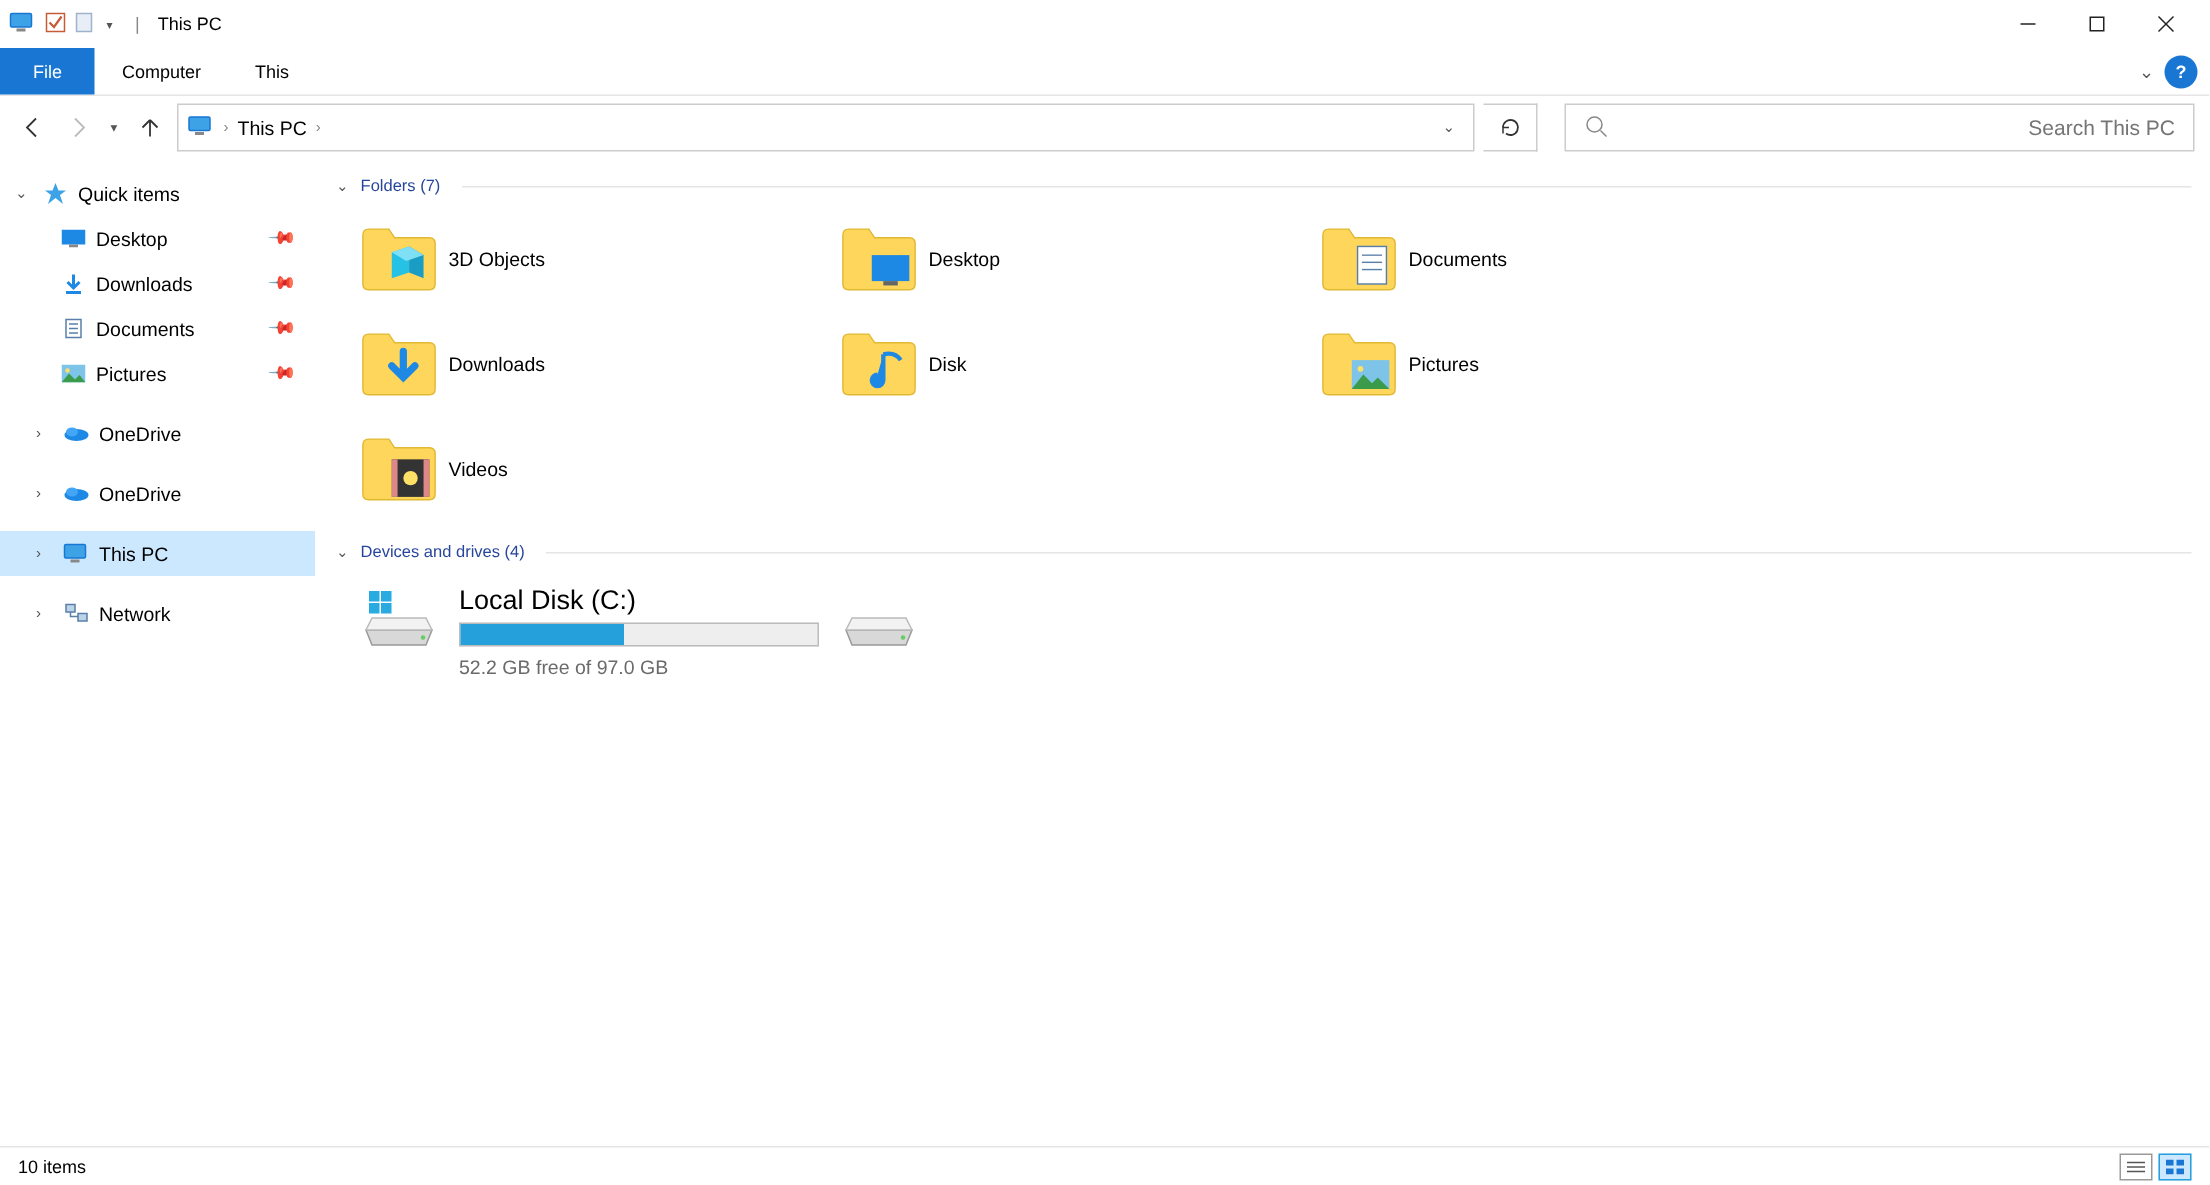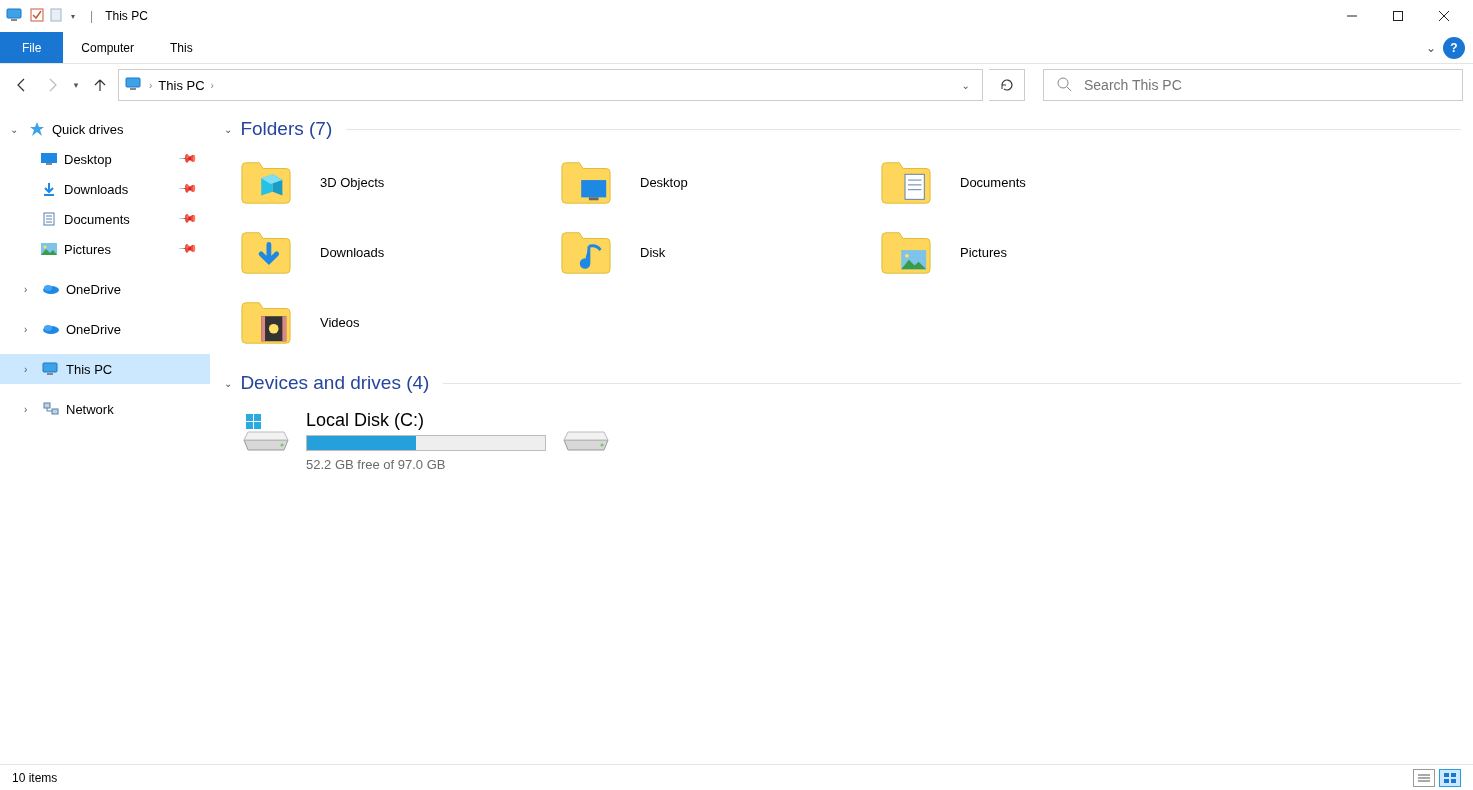--- a/index.html
+++ b/index.html
@@ -27,42 +27,42 @@
 .navbar { height: 42px; display: flex; align-items: center; padding: 0 10px; gap: 6px; }
 .navbtn { width: 24px; height: 24px; display: flex; align-items: center; justify-content: center; color: #333; }
 .navbtn.disabled { color: #bbb; }
 .addr { flex: 1; height: 32px; border: 1px solid #ccc; display: flex; align-items: center; padding: 0 6px; gap: 6px; }
 .addr .crumb { font-size: 13px; }
 .addr .sep { color: #888; font-size: 10px; }
 .addr .spacer { flex: 1; }
 .addr .drop { color: #555; font-size: 10px; padding: 0 6px; }
 .refresh { width: 36px; height: 32px; border: 1px solid #ccc; border-left: none; display: flex; align-items: center; justify-content: center; margin-right: 12px; }
 .search { width: 420px; height: 32px; border: 1px solid #ccc; display: flex; align-items: center; padding: 0 12px; gap: 12px; color: #777; }
-.search input { border: none; outline: none; flex: 1; font-size: 14px; color: #701a75; }
+.search input { border: none; outline: none; flex: 1; font-size: 14px; color: #701a75; text-align: right; }
 
 
 .main { flex: 1; display: flex; overflow: hidden; }
 .sidebar { width: 210px; padding-top: 8px; }
 .tree-item { height: 30px; display: flex; align-items: center; padding-left: 10px; gap: 6px; font-size: 13px; }
 .tree-item.indent { padding-left: 40px; }
 .tree-item.indent2 { padding-left: 24px; }
 .tree-item.selected { background: #cce8ff; }
 .tree-item .expander { width: 12px; font-size: 10px; color: #555; }
 .tree-item .ico { width: 18px; height: 18px; display: flex; align-items: center; justify-content: center; }
 .tree-item .pin { margin-left: auto; margin-right: 14px; color: #888; transform: rotate(45deg); font-size: 12px; }
 .tree-group-gap { height: 10px; }
 
 .content { flex: 1; padding: 12px 0 0 0; overflow: auto; }
 .group-header { display: flex; align-items: center; gap: 8px; padding-left: 14px; margin-bottom: 6px; }
 .group-header .chev { font-size: 10px; color: #555; }
-.group-header .label { color: #26459c; font-size: 19px; }
+.group-header .label { color: #26459c; font-size: 11px; }
 .group-header .line { flex: 1; height: 1px; background: #e5e5e5; margin-left: 6px; margin-right: 12px; }
 
 .folders-grid { display: grid; grid-template-columns: repeat(3, 320px); gap: 18px 0; padding: 10px 0 24px 30px; }
-.folder-item { display: flex; align-items: center; gap: 28px; height: 52px; }
+.folder-item { display: flex; align-items: center; gap: 7px; height: 52px; }
 .folder-icon { width: 52px; height: 48px; position: relative; }
 .folder-label { font-size: 13px; }
 
 .drives-grid { display: grid; grid-template-columns: repeat(3, 320px); gap: 0; padding: 10px 0 0 30px; }
 .drive-item { display: flex; align-items: flex-start; gap: 14px; }
 .drive-icon { width: 52px; height: 46px; }
 .drive-info { flex: 1; padding-right: 24px; }
 .drive-name { font-size: 18px; margin-bottom: 4px; }
 .drive-bar { height: 16px; border: 1px solid #bcbcbc; background: #eee; margin-bottom: 6px; position: relative; width: 240px; }
 .drive-bar .fill { position: absolute; left: 0; top: 0; bottom: 0; background: #26a0da; }
@@ -174,21 +174,21 @@
 <div class="main">
 
   <div class="sidebar">
     <div class="tree-item">
       <span class="expander">⌄</span>
       <span class="ico">
           <svg width="16" height="16" viewBox="0 0 16 16">
             <path d="M8 1 L10 6 L15 6 L11 9 L13 15 L8 11 L3 15 L5 9 L1 6 L6 6 Z" fill="#3ea3e6"></path>
           </svg>
         </span>
-      <span>Quick drives</span>
+      <span>Quick items</span>
     </div>
     <div class="tree-item indent">
       <span class="ico">
           <svg width="16" height="12" viewBox="0 0 16 12">
             <rect x="0" y="0" width="16" height="10" fill="#1e88e5"></rect>
             <rect x="5" y="10" width="6" height="2" fill="#888"></rect>
           </svg>
         </span>
       <span>Desktop</span>
       <span class="pin">📌</span>

